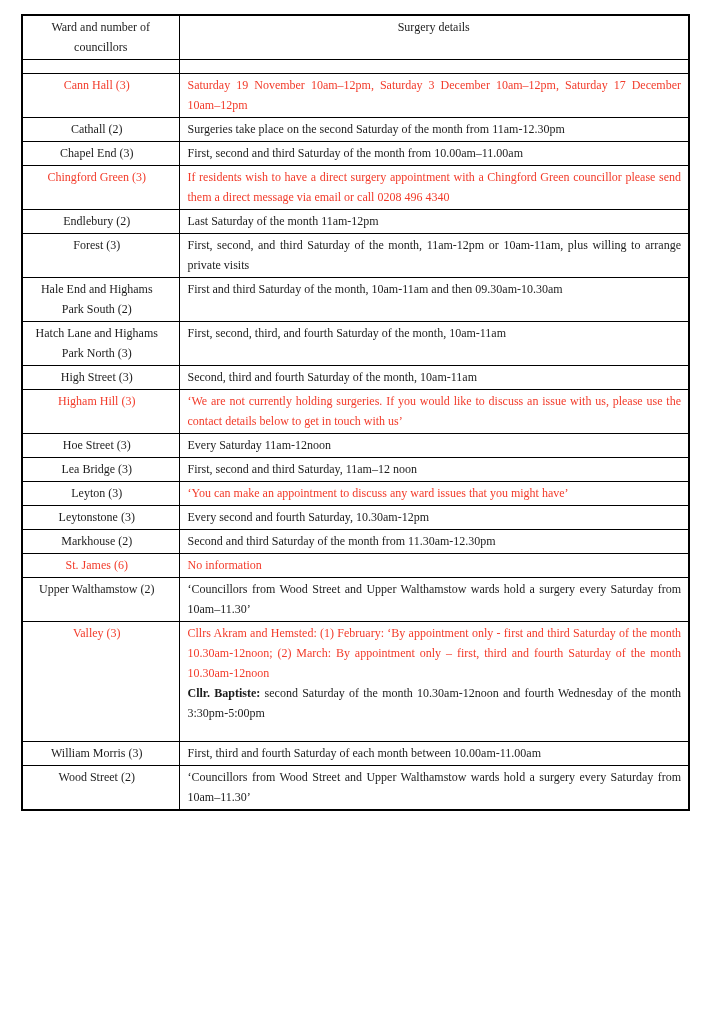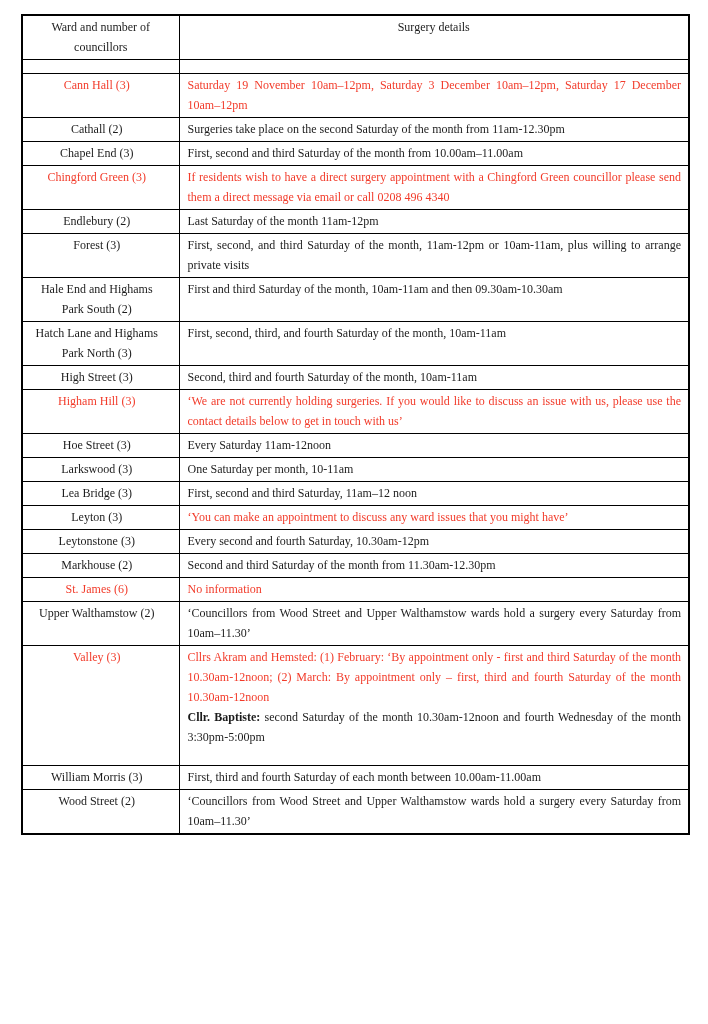--- a/index.html
+++ b/index.html
@@ -137,26 +137,20 @@
             <p><span class="red">‘We are not currently holding surgeries. If you would like to discuss an issue with us, please use the contact details below to get in touch with us’</span></p>
           </td>
         </tr>
         <tr>
           <td class="ward">Hoe Street (3)</td>
           <td class="details">
             <p><span>Every Saturday 11am-12noon</span></p>
           </td>
         </tr>
         <tr>
-          <td class="ward">Larkswood (3)</td>
-          <td class="details">
-            <p><span>One Saturday per month, 10-11am</span></p>
-          </td>
-        </tr>
-        <tr>
           <td class="ward">Lea Bridge (3)</td>
           <td class="details">
             <p><span>First, second and third Saturday, 11am–12 noon</span></p>
           </td>
         </tr>
         <tr>
           <td class="ward">Leyton (3)</td>
           <td class="details">
             <p><span class="red">‘You can make an appointment to discuss any ward issues that you might have’</span></p>
           </td>

